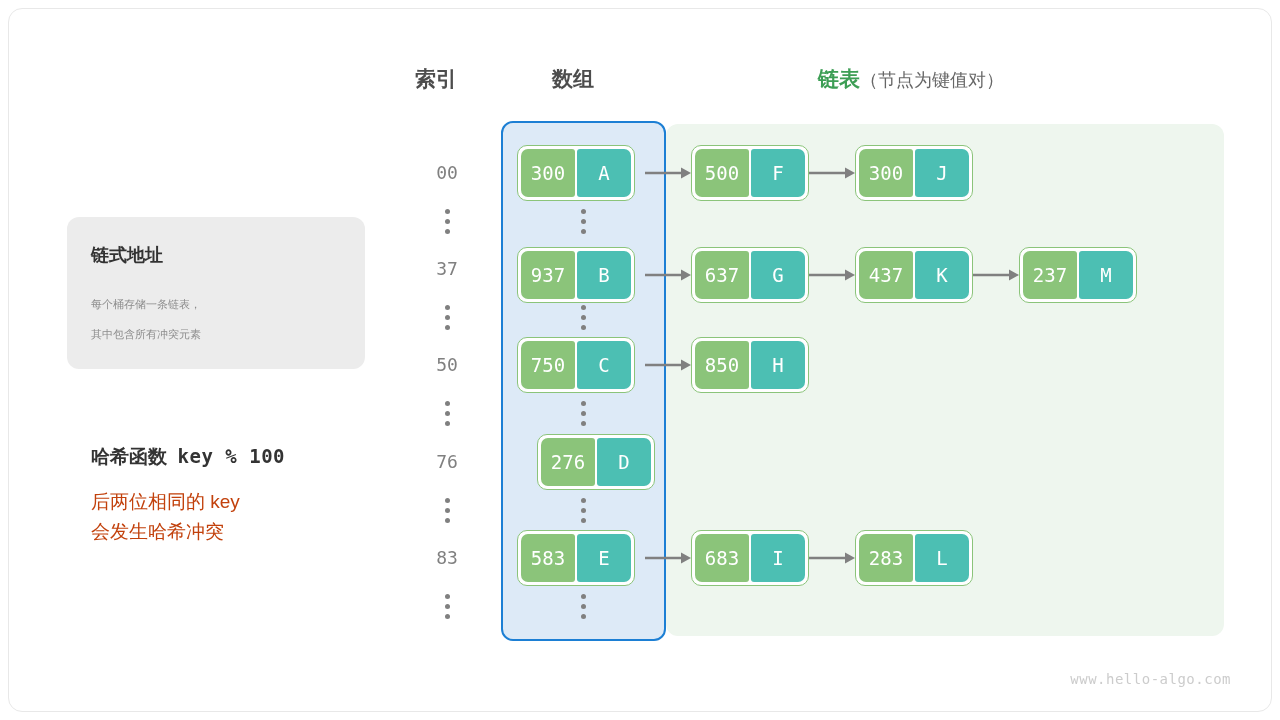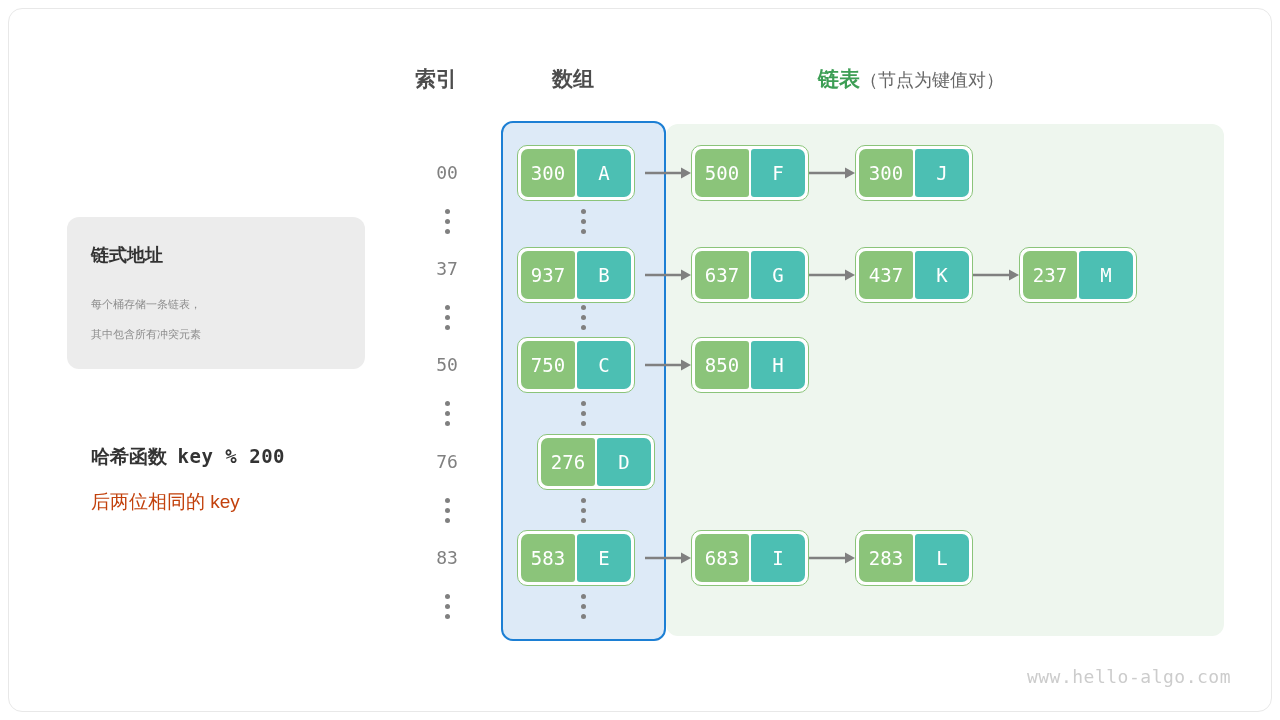--- a/index.html
+++ b/index.html
@@ -194,44 +194,45 @@
     background: #808080;
   }
   .dots i:last-child { margin-bottom: 0; }
 
   
   #watermark {
     position: absolute;
     right: 40px;
     bottom: 24px;
     font-family: "DejaVu Sans Mono", monospace;
-    font-size: 18px;
+    font-size: 14px;
     color: #cccccc;
     letter-spacing: 0.5px;
   }
 </style>
 </head>
 <body>
 
 <div id="canvas">
 
   <div class="hdr" id="hdr-index">索引</div>
   <div class="hdr" id="hdr-array">数组</div>
   <div class="hdr" id="hdr-list"><span class="green">链表</span><span class="sub">（节点为键值对）</span></div>
 
   <div id="info-card"></div>
   <div id="info-title">链式地址</div>
   <div id="info-body">
     <div>每个桶存储一条链表，</div>
     <div>其中包含所有冲突元素</div>
   </div>
 
-  <div id="hash-title"><span>哈希函数</span>&nbsp;&nbsp;<span class="mono">key % 200</span></div>
+  <div id="hash-title"><span>哈希函数</span>&nbsp;&nbsp;<span class="mono">key % 100</span></div>
   <div id="hash-body">
     <div>后两位相同的 key</div>
+    <div>会发生哈希冲突</div>
   </div>
 
   <div id="array-region"></div>
   <div id="list-region"></div>
 
   <div id="rows-layer">
       <div class="index-label" style="top: 136px;">00</div>
       <div class="chain" style="top: 136px;">
         <div class="node">
           <div class="key">300</div>

